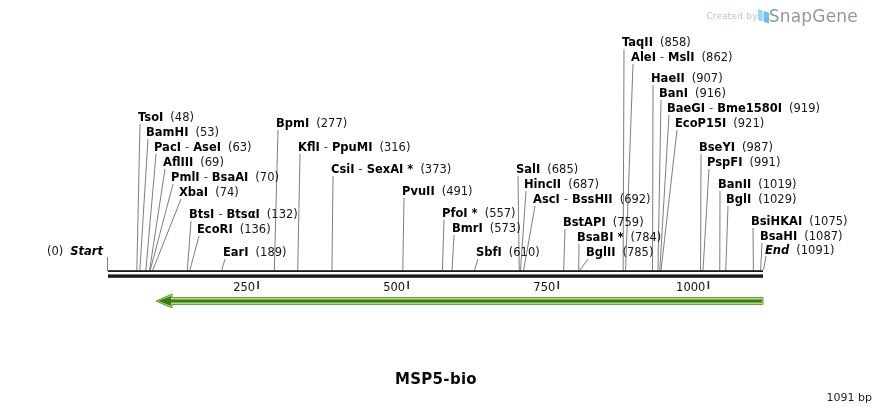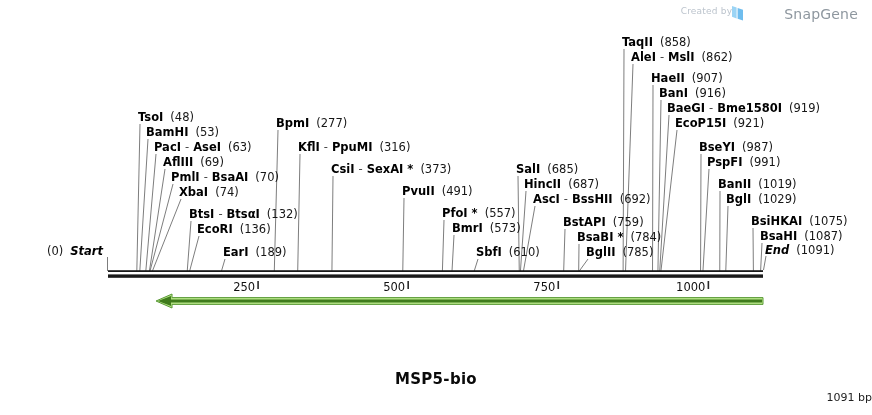--- a/index.html
+++ b/index.html
@@ -1,25 +1,25 @@
 <!DOCTYPE html>
 <html><head>
 <meta charset="utf-8">
 <style>
   html,body{margin:0;padding:0;background:#fff;}
   .canvas{
     position:relative;width:872px;height:415px;background:#ffffff;overflow:hidden;
     font-family:"DejaVu Sans","Liberation Sans",sans-serif;
   }
   .watermark{
-    position:absolute;top:6px;right:14px;display:flex;
+    position:absolute;top:6px;right:14px;display:flex;align-items:center;
     user-select:none;
   }
   .wm-created{font-size:9px;color:#bcc4cd;letter-spacing:.2px;}
-  .wm-brand{font-size:14px;color:#8e979f;letter-spacing:.2px;margin-left:41px;}
+  .wm-brand{font-size:17px;color:#8e979f;letter-spacing:.2px;}
   #map-svg{position:absolute;left:0;top:0;}
   .titleblock{position:absolute;left:0;top:370px;width:872px;text-align:center;}
   .map-title{font-size:15px;font-weight:bold;color:#0a0a0a;letter-spacing:.3px;}
   .map-length{font-size:11px;color:#222;margin-top:3px;text-align:right;}
   text{font-family:"DejaVu Sans","Liberation Sans",sans-serif;}
   .site-name{font-weight:bold;fill:#000;}
   .site-sep{font-weight:normal;fill:#4a4a4a;}
   .site-num{font-weight:normal;fill:#161616;}
   .terminus{font-weight:bold;font-style:italic;fill:#000;}
 </style>

